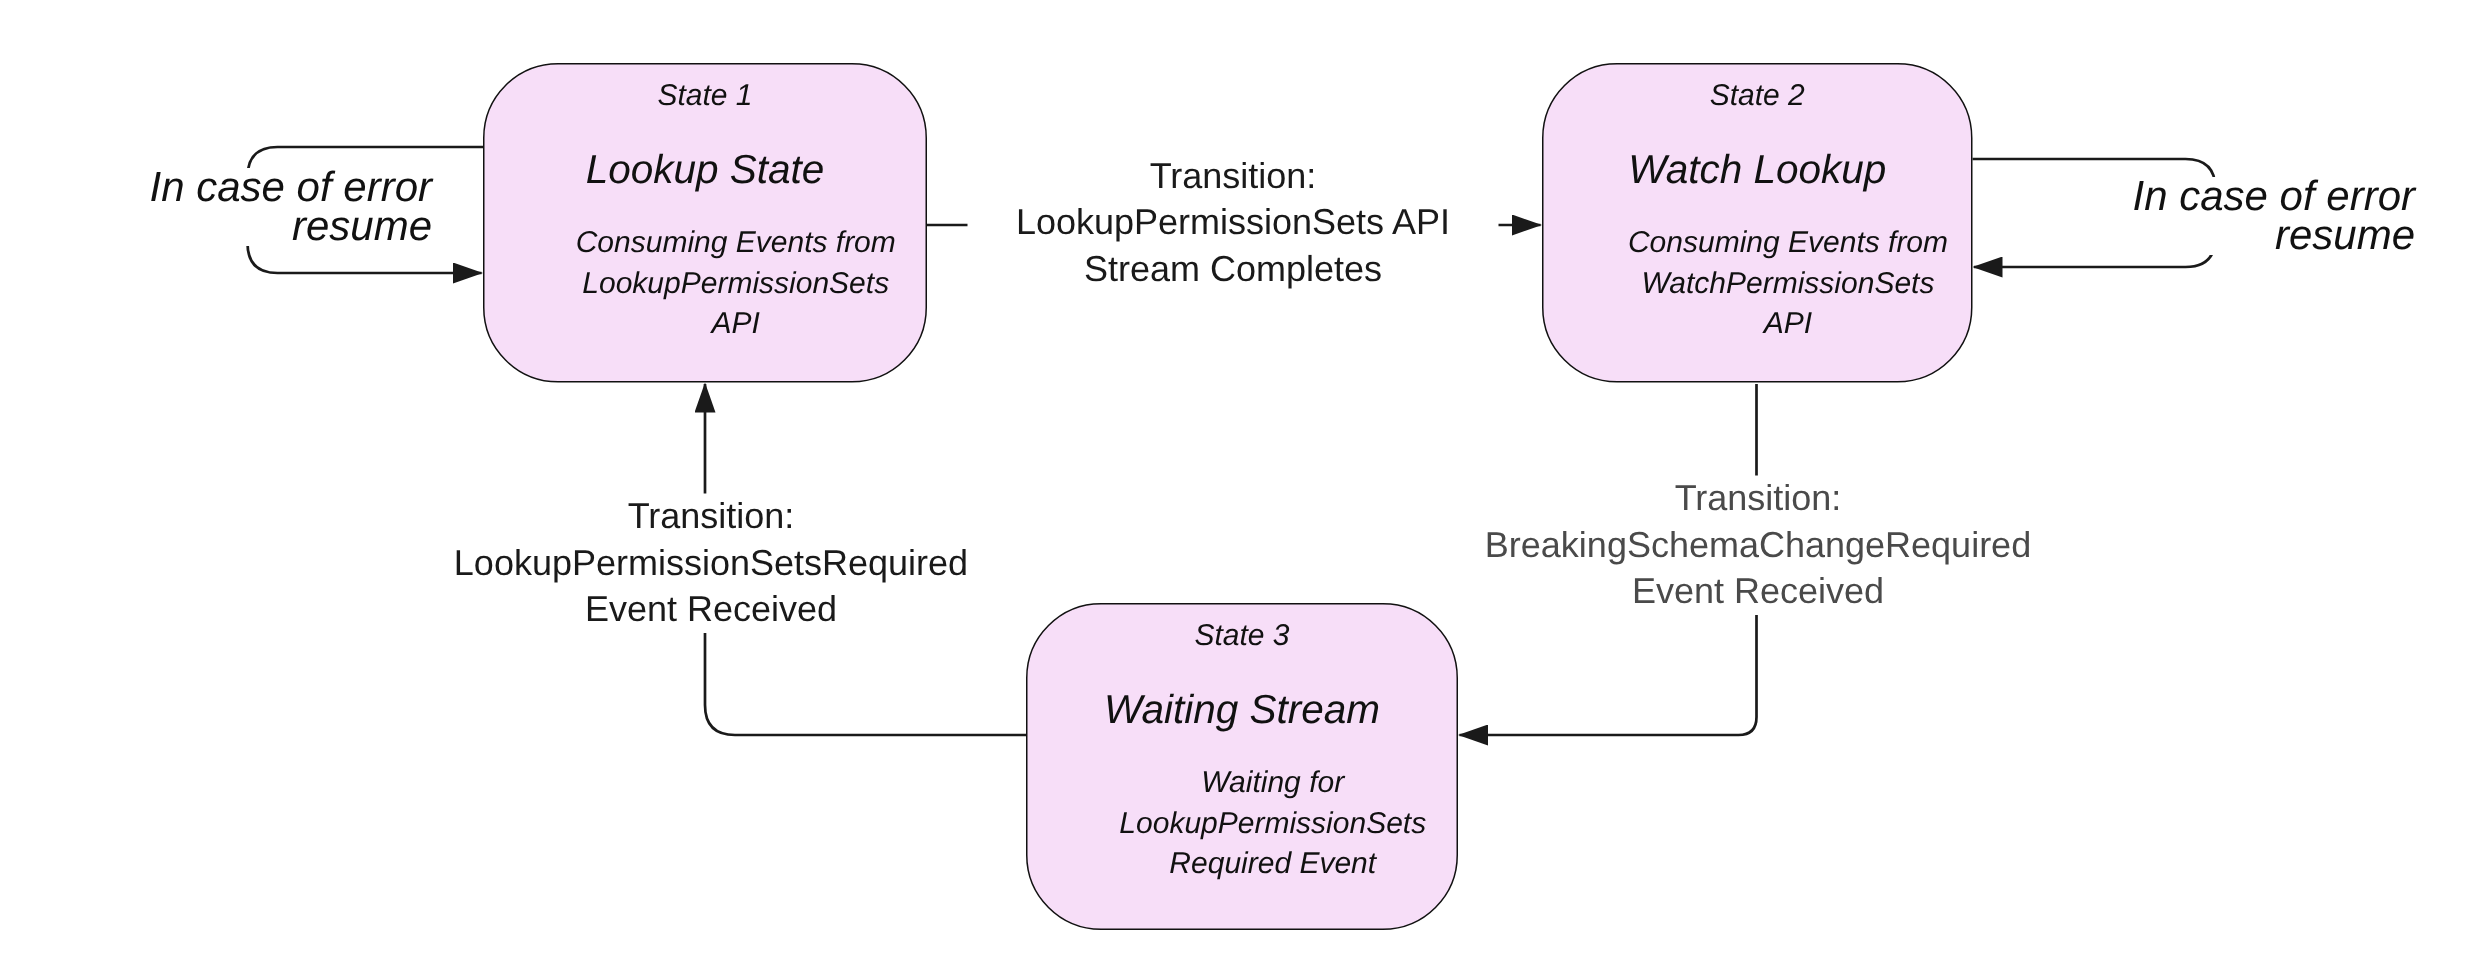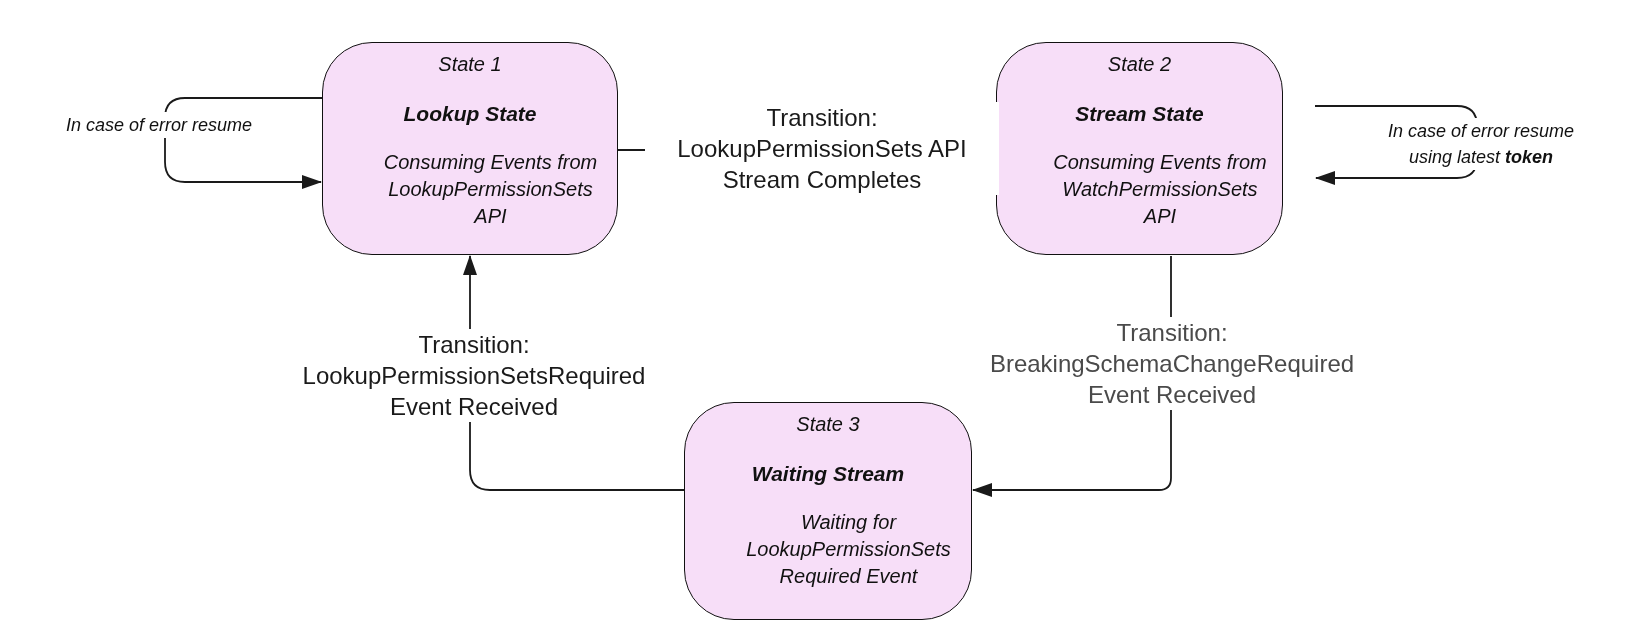--- a/index.html
+++ b/index.html
@@ -27,36 +27,36 @@
     background:var(--node-fill);
     border:1.5px solid var(--node-stroke);
     border-radius:50px;
     display:flex;flex-direction:column;align-items:center;
     text-align:center;
     font-style:italic;
     font-size:20px;line-height:27px;
     color:#111;
   }
   .state-title{margin-top:8px;}
-  .state-name{font-weight:bold;margin-top:22px;font-size:21px;text-align:center;}
+  .state-name{font-weight:normal;margin-top:22px;font-size:27px;text-align:center;}
   .state-desc{margin-top:22px;white-space:pre-line;margin-left:41px;}
   .edge-label{
     position:absolute;
     background:var(--canvas-bg);
     text-align:center;
     font-size:24px;line-height:31px;
     white-space:pre-line;
   }
   .edge-label.muted{color:var(--muted-label);}
   .loop-label{
     position:absolute;
     background:var(--canvas-bg);
     font-style:italic;
-    font-size:18px;line-height:26px;
-    text-align:center;
+    font-size:28px;line-height:26px;
+    text-align:right;
     color:#111;
   }
   .loop-label b{font-weight:bold;}
 </style>
 </head>
 <body>
 
 <div class="canvas">
 
   <svg class="connector-layer" width="1646" height="640" viewBox="0 0 1646 640" xmlns="http://www.w3.org/2000/svg">
@@ -78,23 +78,23 @@
   </svg>
 
   <div class="state-node" style="left:322px;top:42px;width:296px;height:213px;">
     <div class="state-title">State 1</div>
     <div class="state-name">Lookup State</div>
     <div class="state-desc">Consuming Events from
 LookupPermissionSets
 API</div>
   </div>
 
-  <div class="state-node" style="left:996px;top:42px;width:287px;height:213px;">
+  <div class="state-node" style="left:1028px;top:42px;width:287px;height:213px;">
     <div class="state-title">State 2</div>
-    <div class="state-name">Stream State</div>
+    <div class="state-name">Watch Lookup</div>
     <div class="state-desc">Consuming Events from
 WatchPermissionSets
 API</div>
   </div>
 
   <div class="state-node" style="left:684px;top:402px;width:288px;height:218px;">
     <div class="state-title">State 3</div>
     <div class="state-name">Waiting Stream</div>
     <div class="state-desc">Waiting for
 LookupPermissionSets
@@ -112,16 +112,15 @@
   <div class="edge-label" style="left:297px;top:329px;width:354px;">Transition:
 LookupPermissionSetsRequired
 Event Received</div>
 
   <div class="loop-label" style="left:30px;top:112px;width:258px;">
     <div>In case of error resume</div>
   </div>
 
   <div class="loop-label" style="left:1352px;top:118px;width:258px;">
     <div>In case of error resume</div>
-    <div><span>using latest </span><b>token</b></div>
   </div>
 
 </div>
 
 </body></html>

